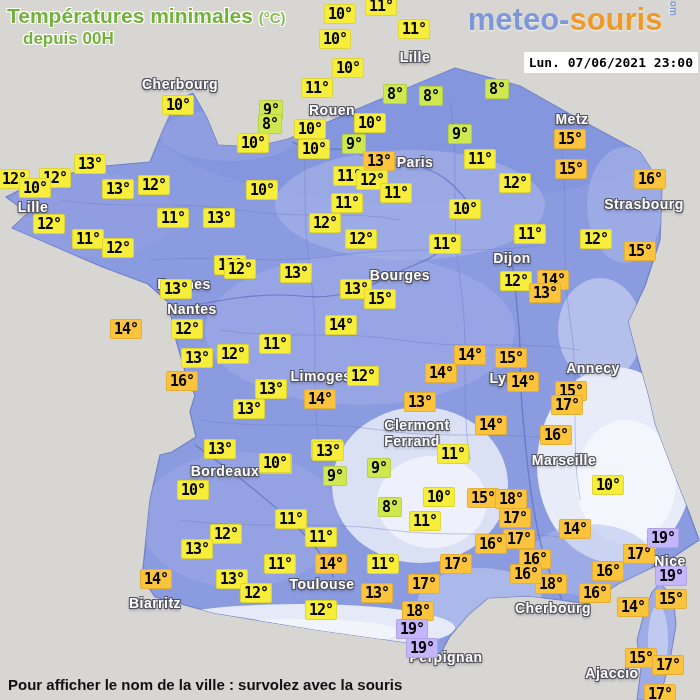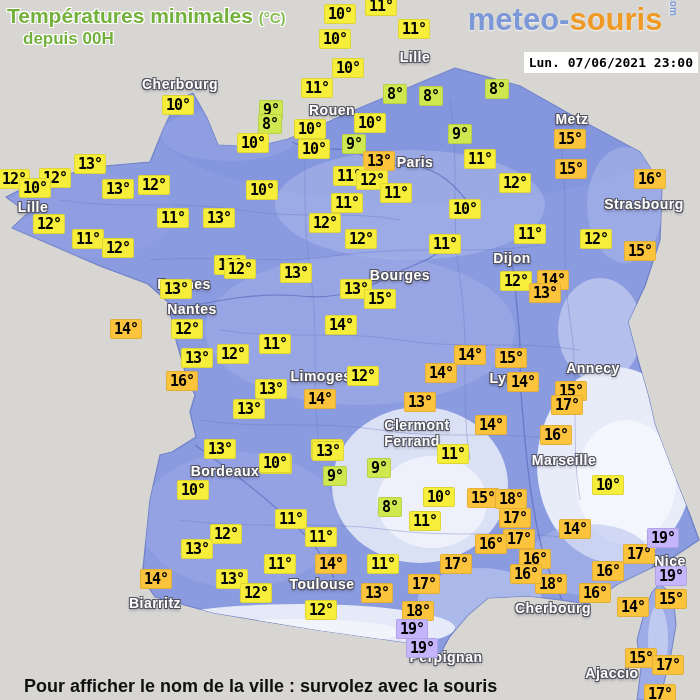--- a/index.html
+++ b/index.html
@@ -64,21 +64,21 @@
   .datebox{
     position:absolute; right:2px; top:52px; z-index:10;
     background:#fff; color:#000;
     font-family:"DejaVu Sans Mono","Liberation Mono",monospace;
     font-weight:bold; font-size:13px; padding:3px 5px;
   }
 
   
   .caption{
     position:absolute; left:8px; top:676px; z-index:10;
-    font-size:18px; font-weight:bold; color:#101010;margin-left:16px;
+    font-size:15px; font-weight:bold; color:#101010;
   }
 </style>
 </head>
 <body>
 
 <div class="stage">
 
   <svg class="map" width="700" height="700" viewBox="0 0 700 700" aria-hidden="true">
     <defs>
       <clipPath id="fr">

